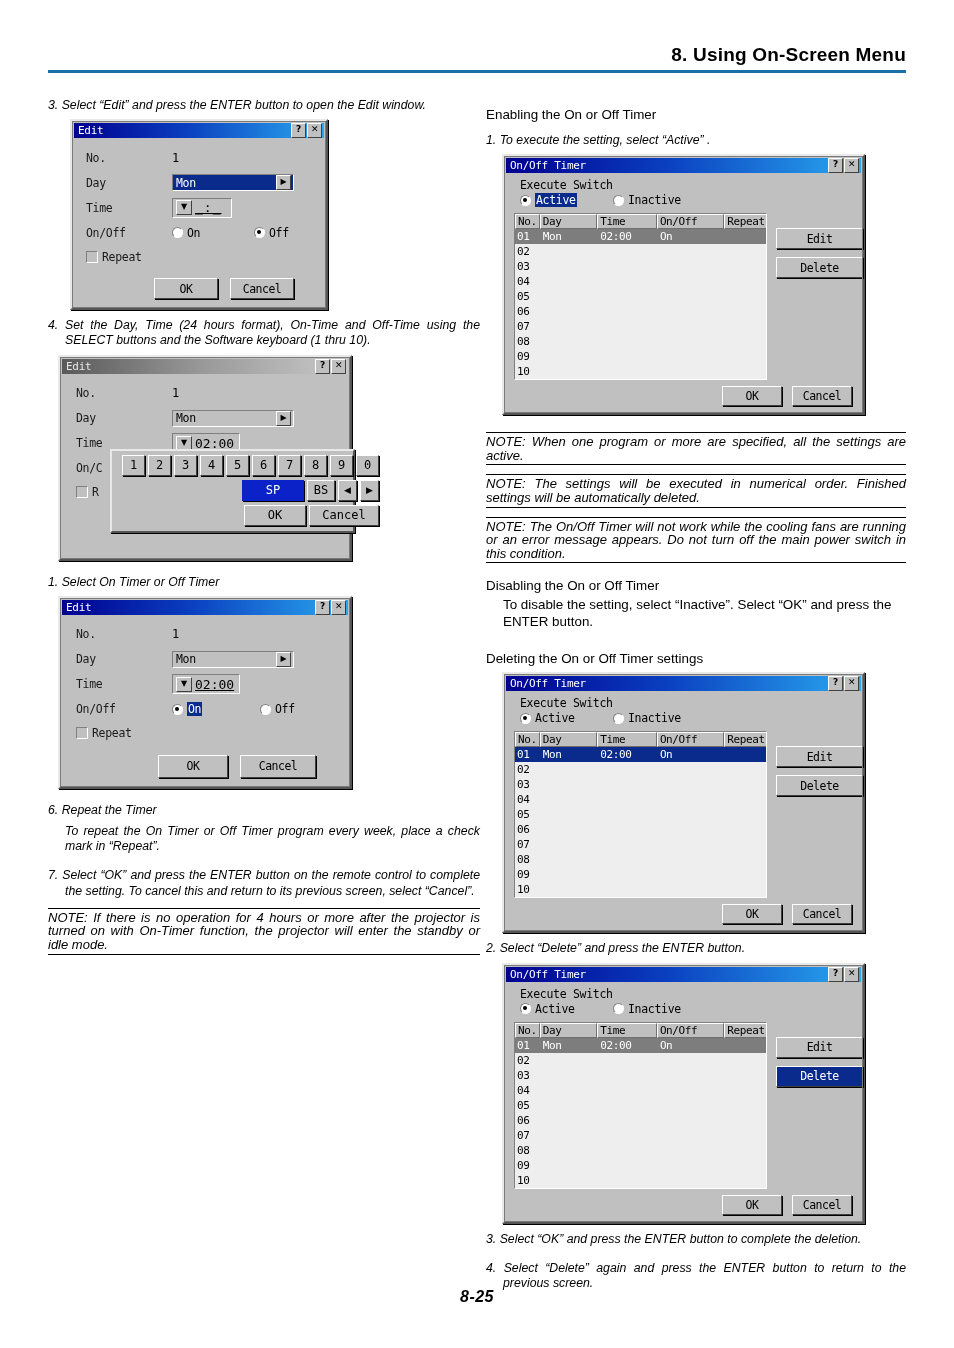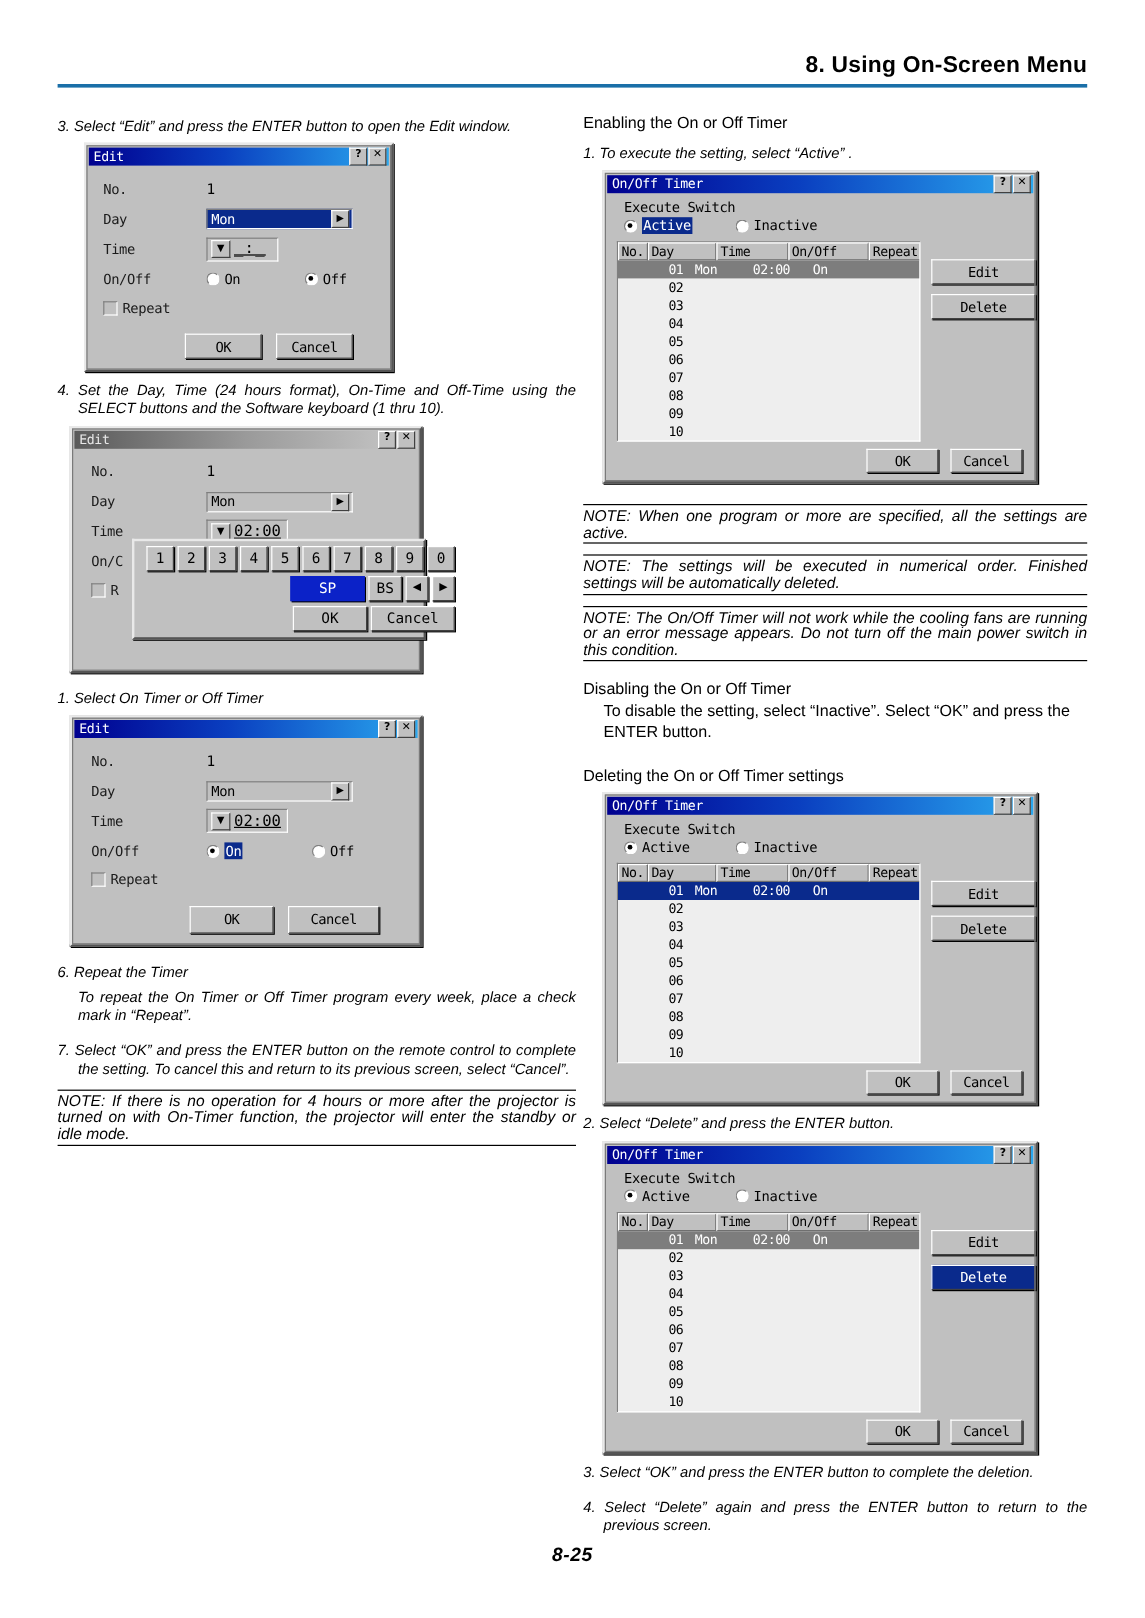--- a/index.html
+++ b/index.html
@@ -18,21 +18,21 @@
   }
   .header-rule{height:3px;background:#1a6fa8;width:100%;}
 
   .footer{
     position:absolute;left:0;top:1288px;width:954px;text-align:center;
     font-style:italic;font-weight:bold;font-size:16px;letter-spacing:.5px;
   }
 
   
   .col-left{position:absolute;left:48px;top:98px;width:432px;}
-  .col-right{position:absolute;left:486px;top:94px;width:420px;}
+  .col-right{position:absolute;left:486px;top:106px;width:420px;}
 
   .step{
     font-style:italic;font-size:12.3px;line-height:15.2px;
     margin-bottom:6px; text-align:justify;
   }
   .step-hang{padding-left:17px;text-indent:-17px;}
   .sub-hang{padding-left:17px;}
   .heading{font-size:13.4px;line-height:17px;margin-bottom:6px;}
   .heading-tight{margin-bottom:2px;}
   .note{
@@ -206,21 +206,21 @@
   .lhead div{
     background:#c0c0c0;
     border-top:1px solid #fff;border-left:1px solid #fff;
     border-right:1px solid #6f6f6f;border-bottom:1px solid #6f6f6f;
     font-size:11px;line-height:13px;padding-left:2px;box-sizing:border-box;
     letter-spacing:-0.4px;
   }
   .c-no{width:25px;} .c-day{width:58px;} .c-time{width:60px;}
   .c-onoff{width:68px;} .c-rep{width:42px;border-right:none !important;}
   .lrow{display:flex;height:15px;font-size:11px;line-height:15px;letter-spacing:-0.4px;}
-  .lrow .c-no{padding-left:2px;box-sizing:border-box;margin-left:40px;}
+  .lrow .c-no{padding-left:2px;box-sizing:border-box;}
   .lrow .c-day,.lrow .c-time,.lrow .c-onoff,.lrow .c-rep{
     padding-left:3px;box-sizing:border-box;}
   .lrow.hl-gray{background:#7d7d7d;color:#fff;}
   .lrow.hl-blue{background:#0a2a8c;color:#fff;}
   .side-btns{padding-top:15px;}
   .side-btns .btn{width:85px;height:19px;margin-bottom:8px;}
   .tmr-foot{display:flex;justify-content:flex-end;gap:10px;margin-top:6px;padding-right:3px;}
   .tmr-foot .btn{width:58px;height:18px;}
 
   

